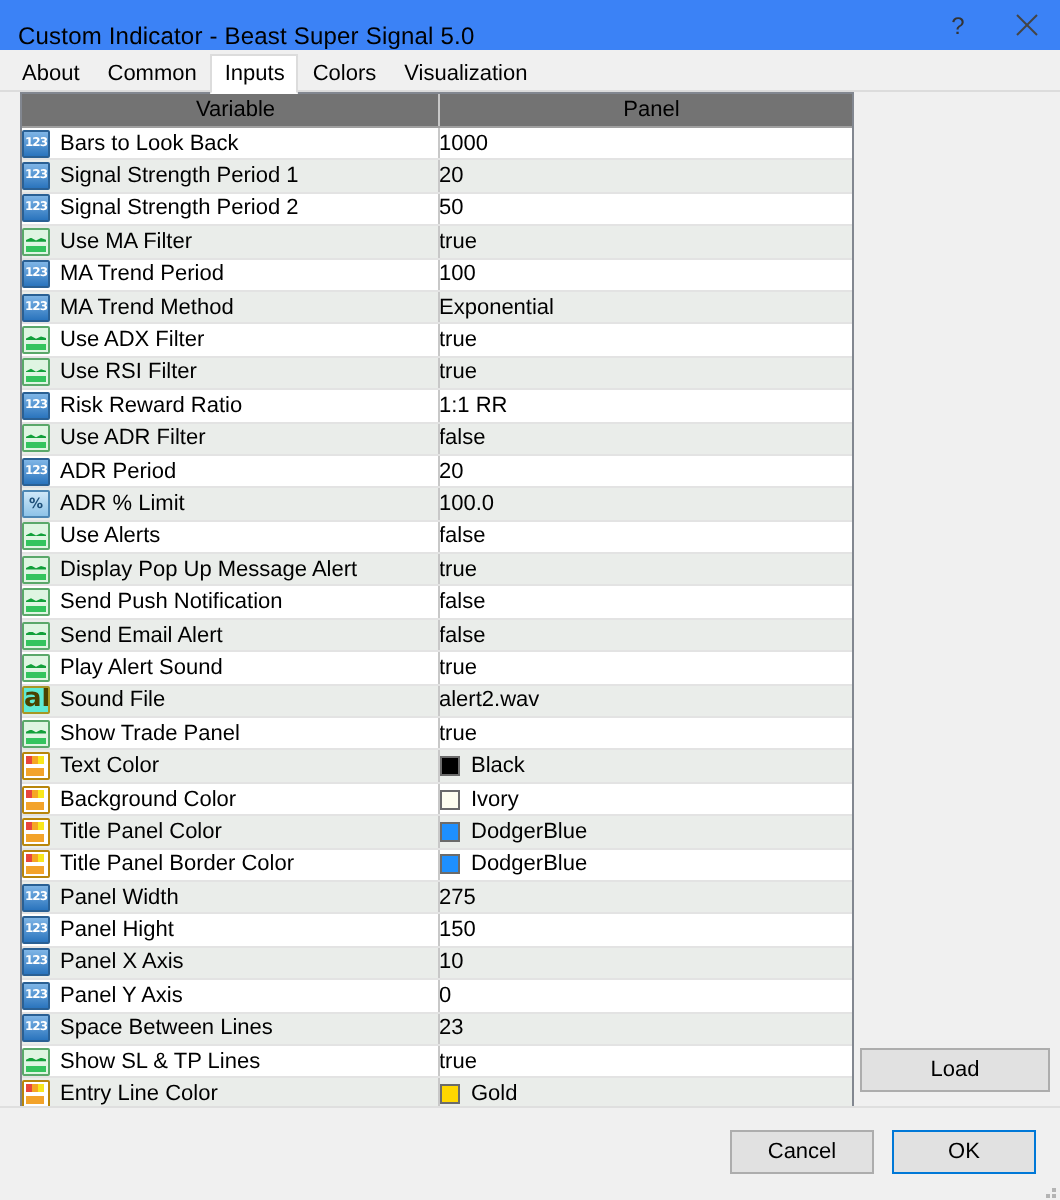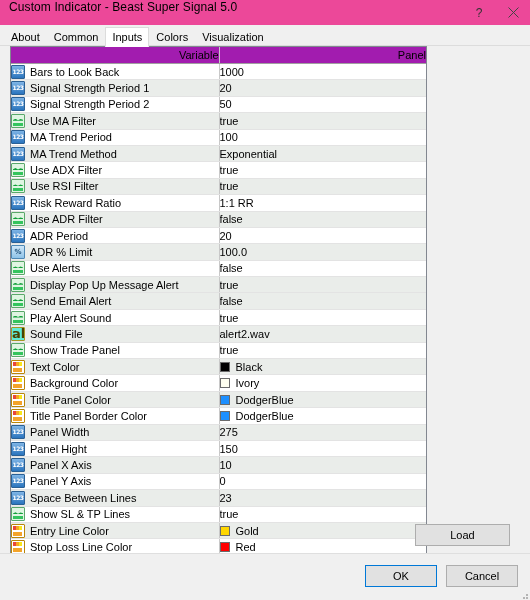--- a/index.html
+++ b/index.html
@@ -13,23 +13,23 @@
     font-family: "Liberation Sans", sans-serif;
     font-size: 11px;
     color: #000;
     overflow: hidden;
     position: relative;
   }
 
   
   .titlebar {
     height: 25px;
-    background: #ec4899;
+    background: #3b82f6;
     display: flex;
-    align-items: flex-start;
+    align-items: flex-end;
     position: relative;
   }
   .titlebar-text {
     padding-left: 9px;
     font-size: 12px;
     color: #000;
     letter-spacing: 0.1px;
   }
   .win-btns {
     position: absolute;
@@ -115,22 +115,22 @@
     border-collapse: collapse;
     table-layout: fixed;
   }
   table.grid col.c-var { width: 208px; }
   table.grid col.c-val { width: auto; }
 
   table.grid th {
     height: 16px;
     font-weight: normal;
     font-size: 11px;
-    text-align: right;
-    background: #a21caf;
+    text-align: center;
+    background: #737373;
     color: #000;
     border-bottom: 1px solid #a0a0a0;
     padding: 0 0 0 6px;
     vertical-align: middle;
   }
   table.grid th.val-head {
     border-left: 1px solid #c8c8c8;
   }
   table.grid td {
     height: 15.4px;
@@ -243,21 +243,21 @@
     content: "";
     position: absolute;
     left: 1px; bottom: 1px;
     width: 9px; height: 4px;
     background: #f3a32a;
   }
 
   
   .side-btns {
     position: absolute;
-    right: 20px;
+    right: 5px;
     top: 478px;
     width: 95px;
   }
   .btn {
     display: block;
     width: 100%;
     height: 22px;
     line-height: 20px;
     text-align: center;
     font-size: 11px;
@@ -535,20 +535,33 @@
                 <span class="tico bool"></span>
                 <span class="var-label">Display Pop Up Message Alert</span>
               </div>
             </td>
             <td class="val-cell">
               <div class="val-inner">
                 <span class="val-plain">true</span>
               </div>
             </td>
           </tr>
+          <tr class="odd">
+            <td class="var-cell">
+              <div class="var-inner">
+                <span class="tico bool"></span>
+                <span class="var-label">Send Push Notification</span>
+              </div>
+            </td>
+            <td class="val-cell">
+              <div class="val-inner">
+                <span class="val-plain">false</span>
+              </div>
+            </td>
+          </tr>
           <tr class="even">
             <td class="var-cell">
               <div class="var-inner">
                 <span class="tico bool"></span>
                 <span class="var-label">Send Email Alert</span>
               </div>
             </td>
             <td class="val-cell">
               <div class="val-inner">
                 <span class="val-plain">false</span>
@@ -760,22 +773,22 @@
     </table>
   </div>
 
   <div class="side-btns">
     <button class="btn">Load</button>
     <button class="btn">Save</button>
   </div>
 
   <div class="footer">
     <div class="footer-btns">
+      <button class="fbtn">Cancel</button>
       <button class="fbtn default">OK</button>
-      <button class="fbtn">Cancel</button>
     </div>
     <div class="grip">
       <i style="right:0;bottom:0"></i>
         <i style="right:3px;bottom:0"></i>
         <i style="right:0;bottom:3px"></i>
     </div>
   </div>
 
 </div>
 

